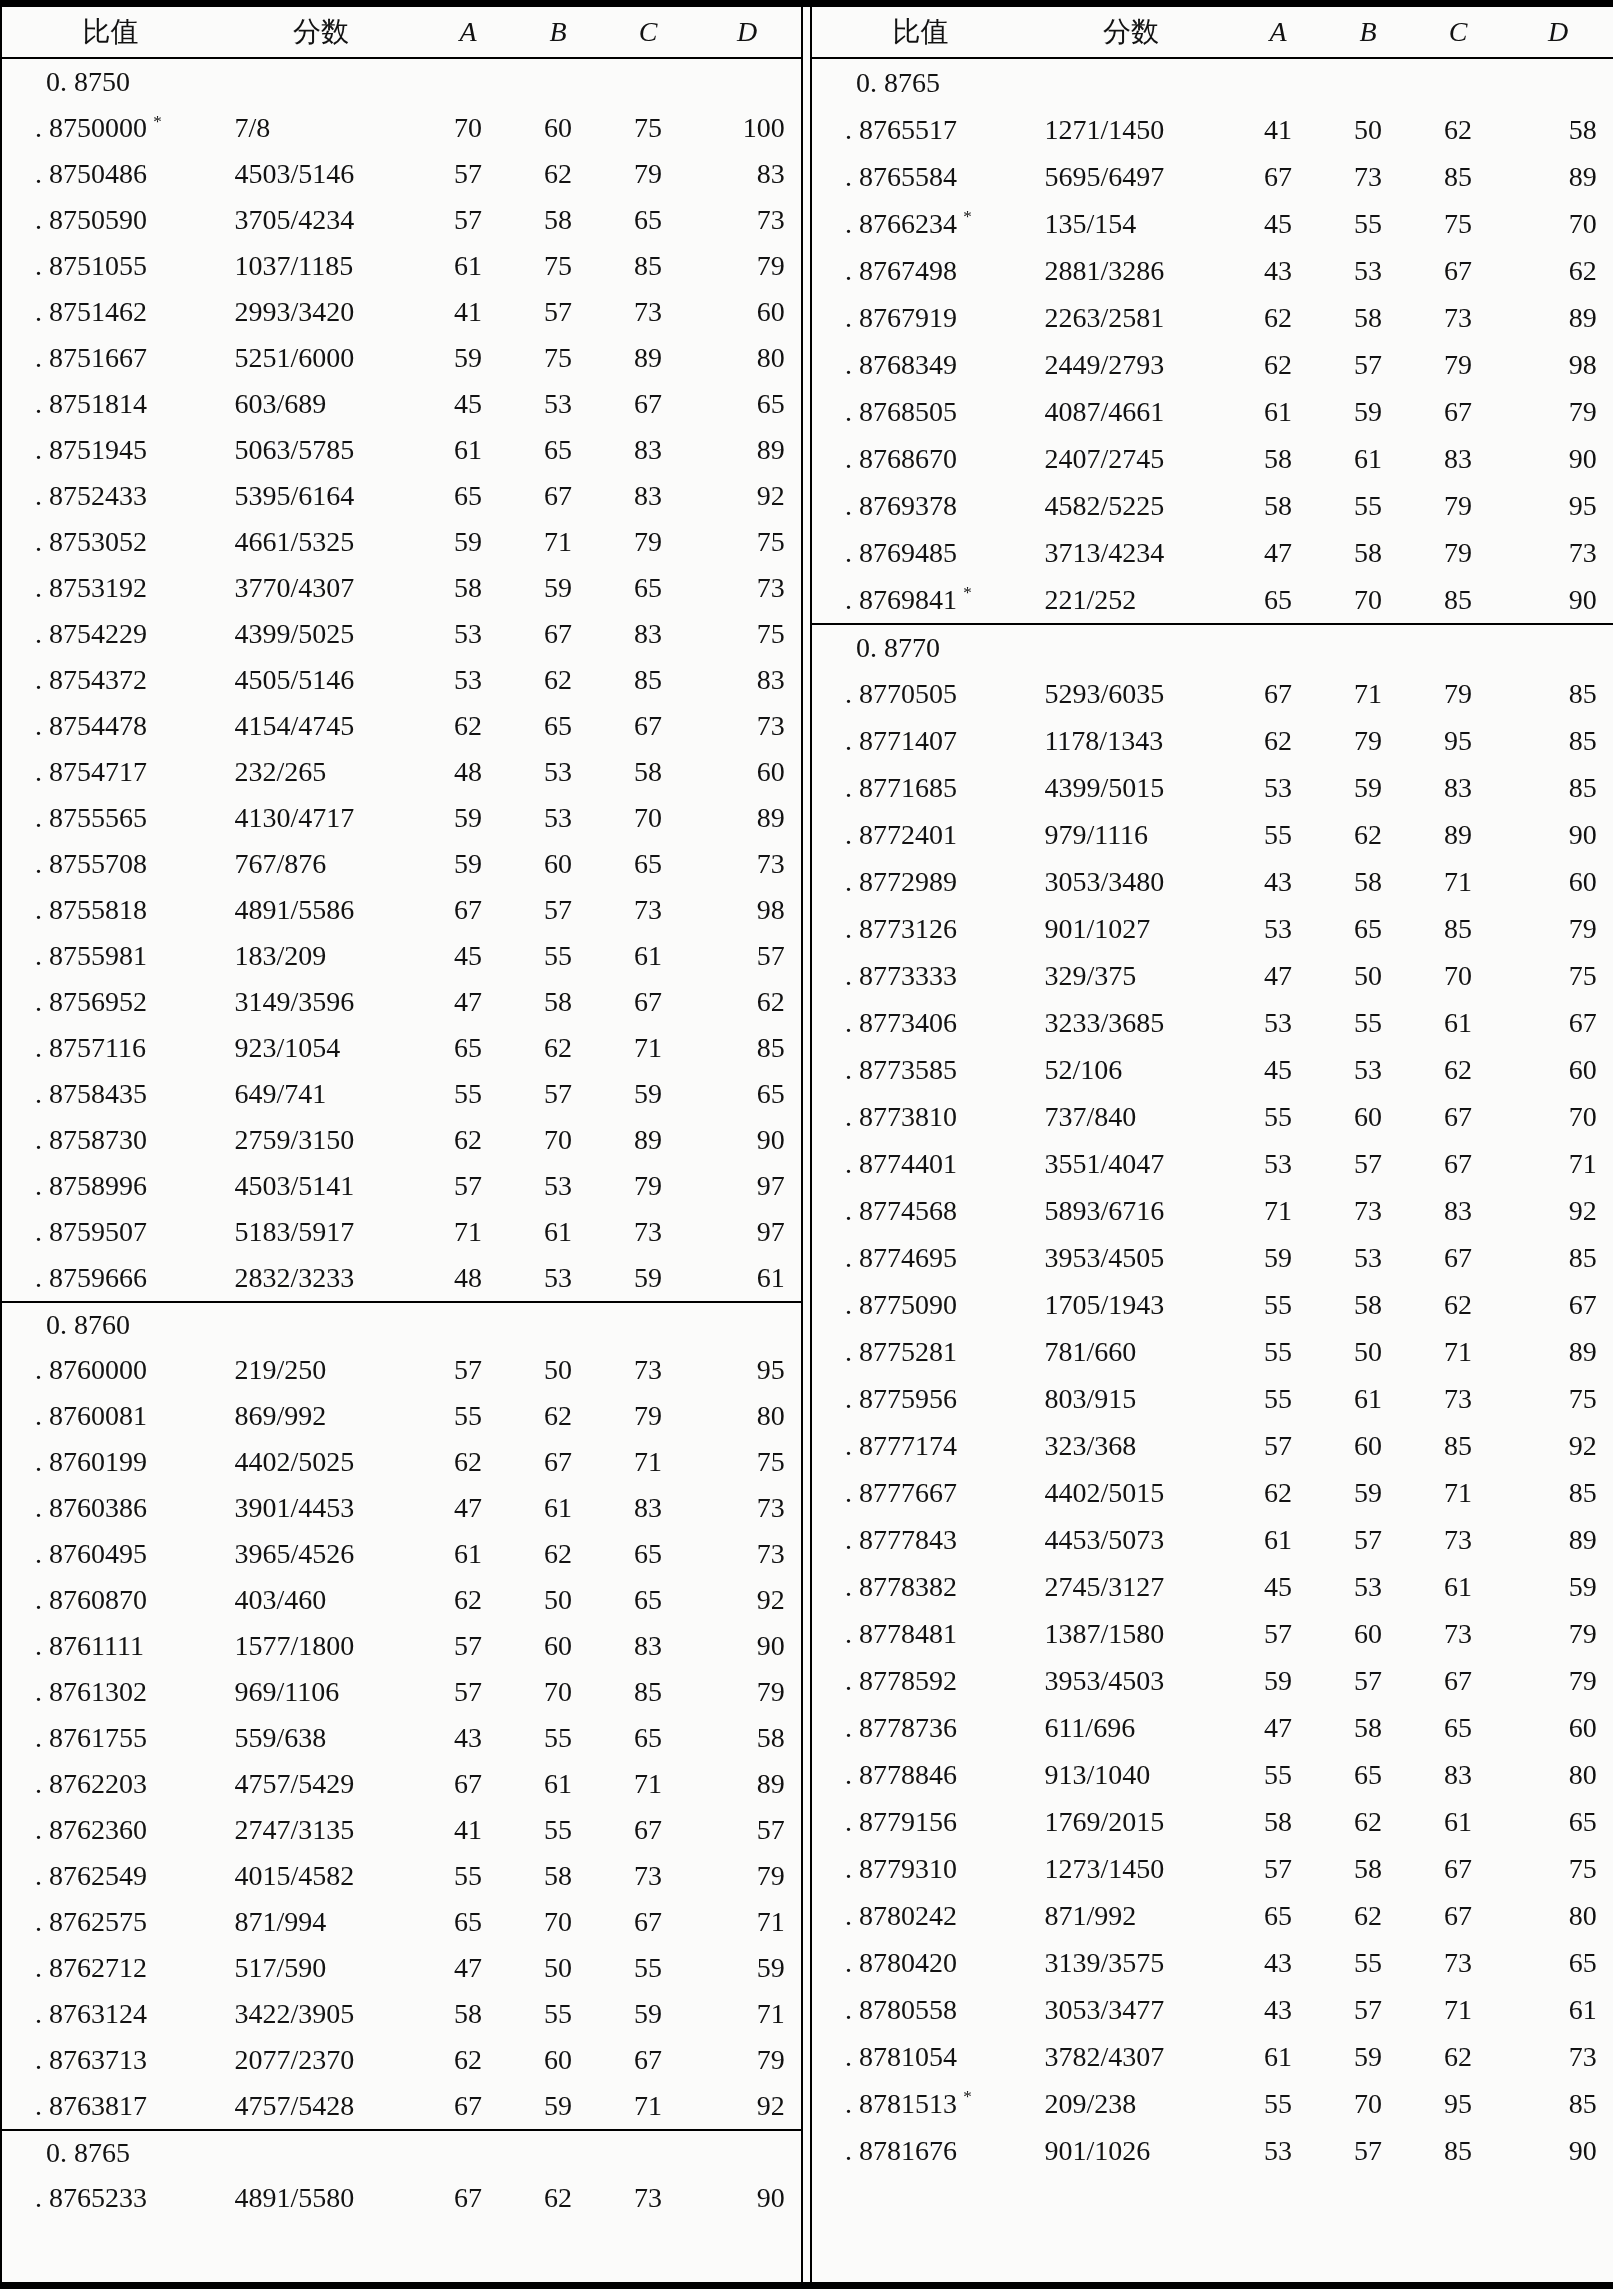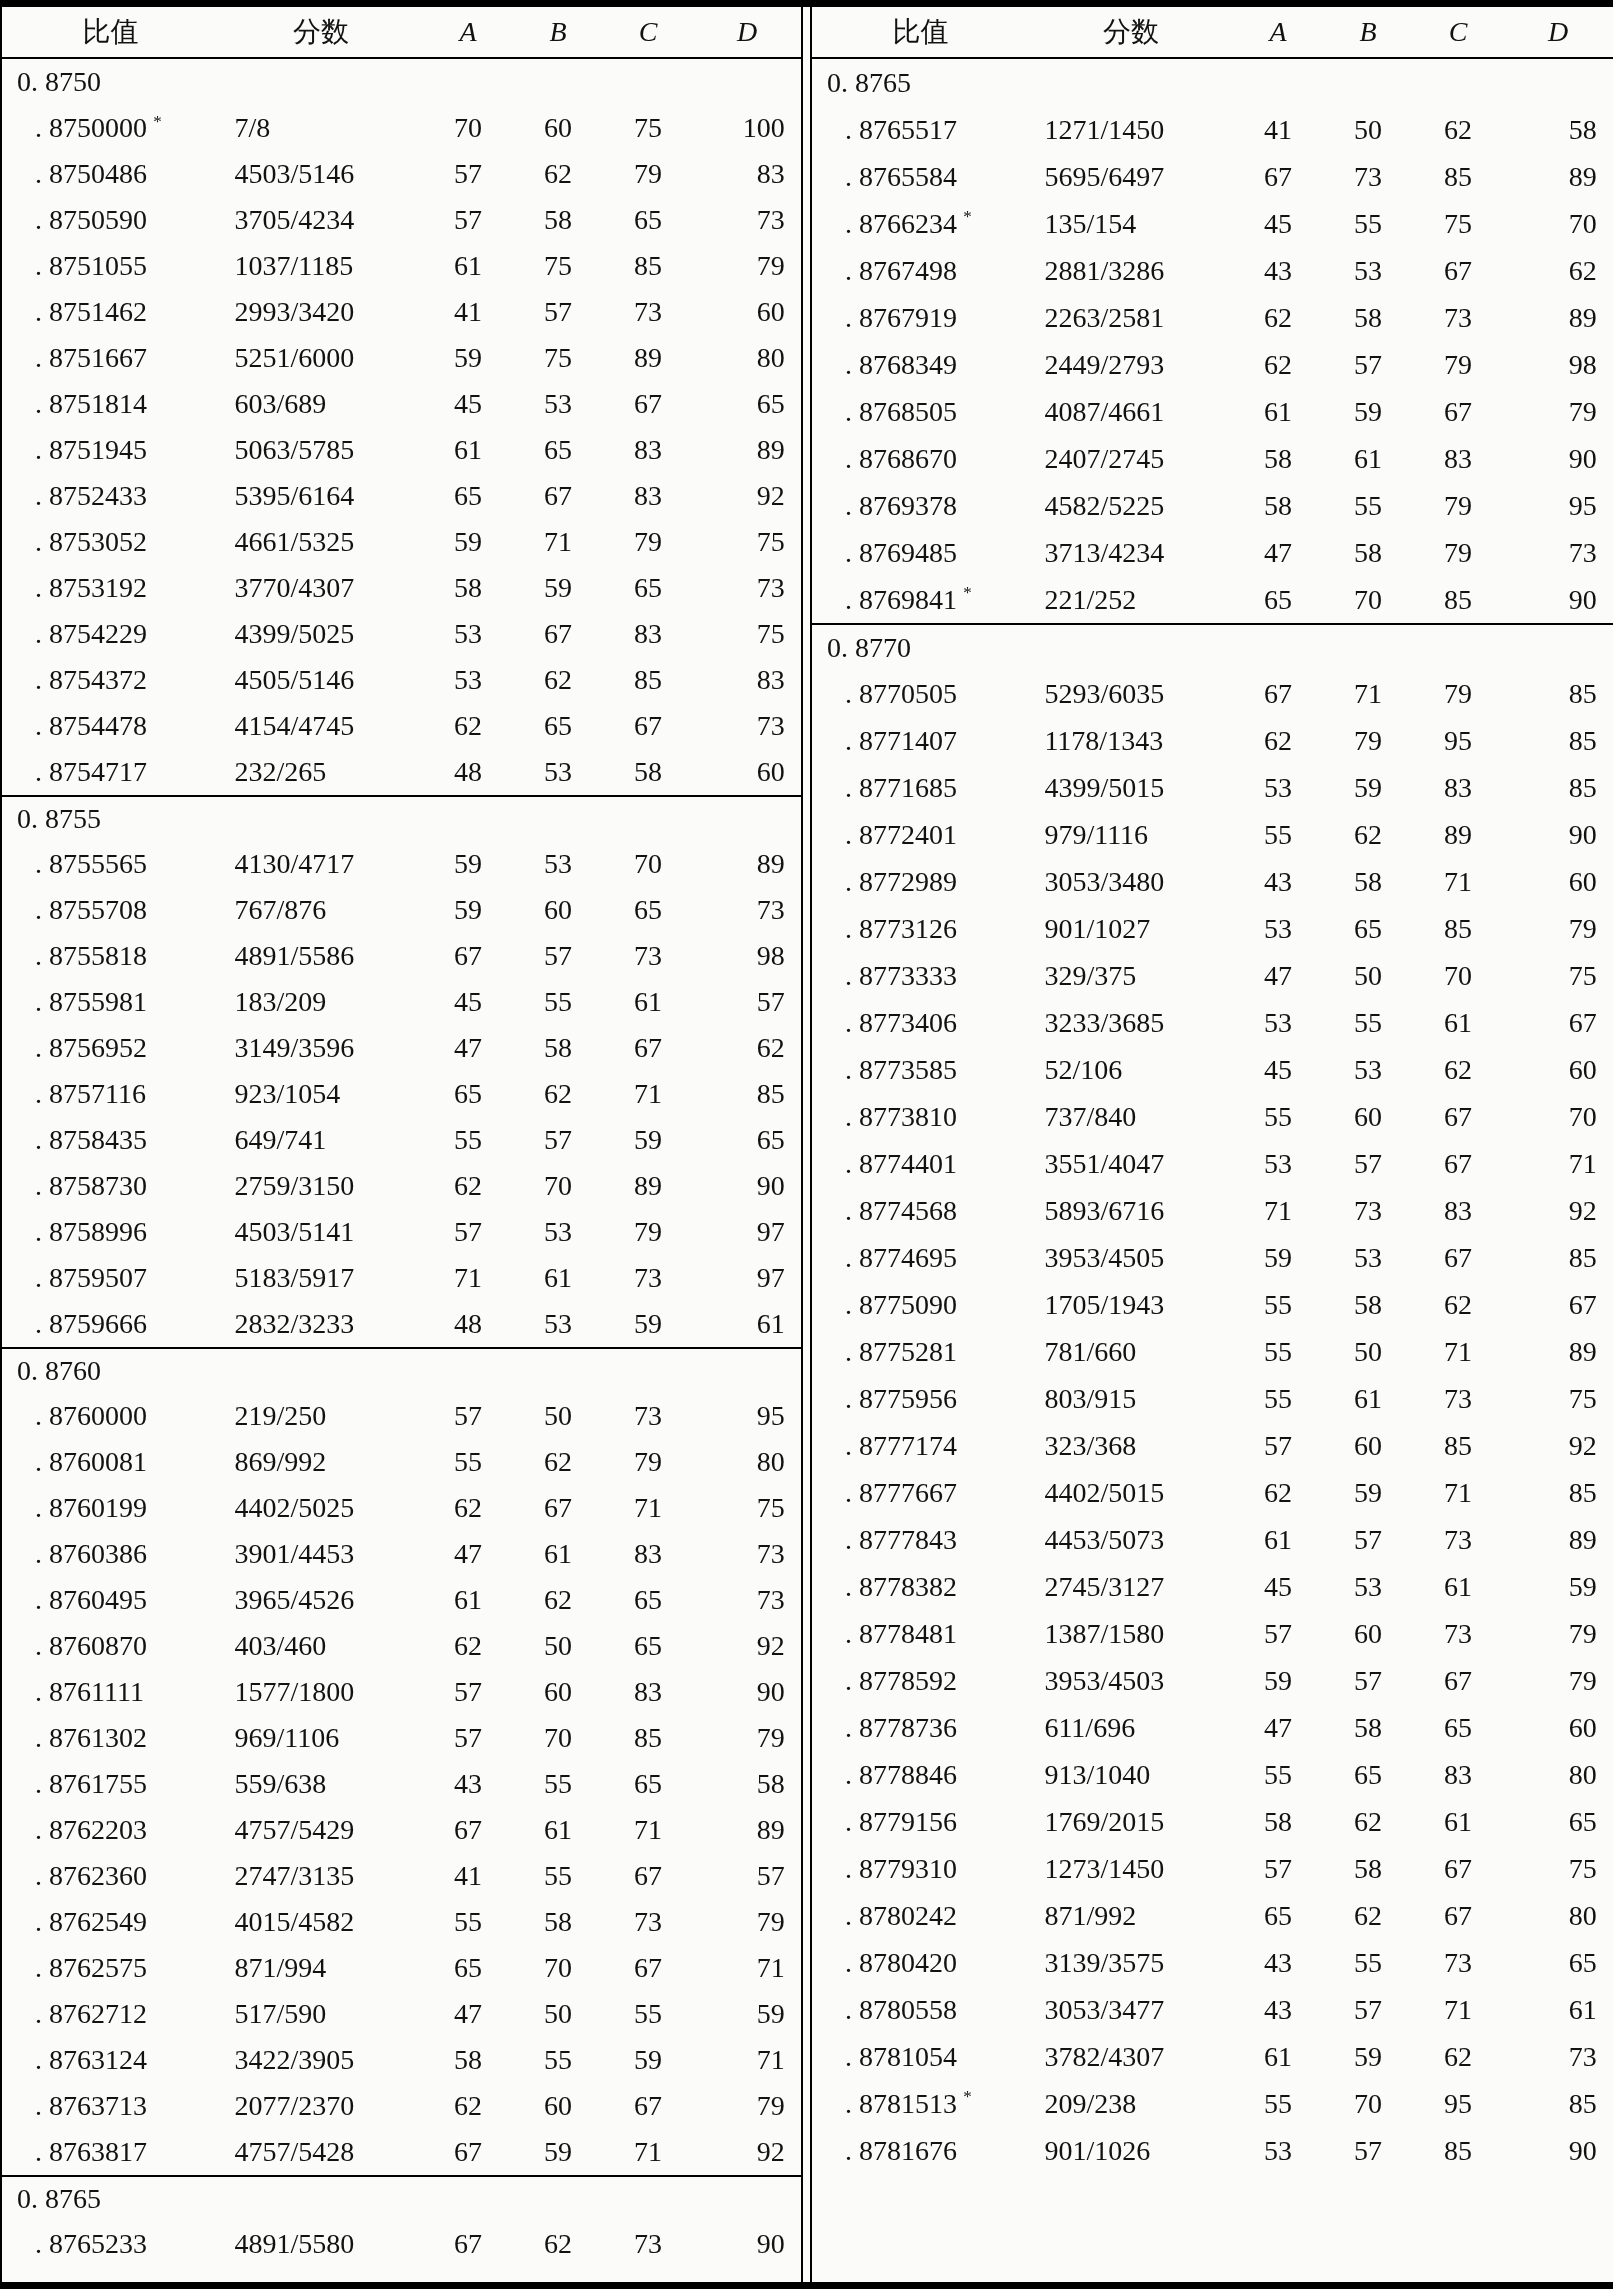--- a/index.html
+++ b/index.html
@@ -21,21 +21,21 @@
   .tbody{flex:1;display:flex;flex-direction:column;}
   .row{display:flex;align-items:center;height:var(--rh);flex:none;box-sizing:border-box;}
   .row.section.lined{border-top:2.7px solid #000;}
   .cell{box-sizing:border-box;font-size:28px;white-space:nowrap;}
   .c-ratio{width:217px;padding-left:33px;text-align:left;}
   .c-frac{width:204px;padding-left:15.4px;text-align:left;}
   .c-a{width:90px;text-align:center;}
   .c-b{width:90px;text-align:center;}
   .c-c{width:90px;text-align:center;}
   .c-d{flex:1;text-align:right;padding-right:16.3px;}
-  .c-sec{padding-left:15px;font-size:28px;}
+  .c-sec{padding-left:44px;font-size:28px;}
   sup.star{font-size:17px;vertical-align:super;margin-left:6.3px;line-height:0;}
 </style>
 </head>
 <body>
 
 <div class="page">
   <div class="topbar"></div>
   <div class="content">
 
     <div class="half left" id="half-left" style="--rh:46px;">
@@ -164,23 +164,20 @@
             <div class="cell c-d">73</div>
           </div>
           <div class="row data">
             <div class="cell c-ratio">. 8754717</div>
             <div class="cell c-frac">232/265</div>
             <div class="cell c-a">48</div>
             <div class="cell c-b">53</div>
             <div class="cell c-c">58</div>
             <div class="cell c-d">60</div>
           </div>
-          <div class="row section lined">
-            <div class="cell c-sec">0. 8755</div>
-          </div>
           <div class="row data">
             <div class="cell c-ratio">. 8755565</div>
             <div class="cell c-frac">4130/4717</div>
             <div class="cell c-a">59</div>
             <div class="cell c-b">53</div>
             <div class="cell c-c">70</div>
             <div class="cell c-d">89</div>
           </div>
           <div class="row data">
             <div class="cell c-ratio">. 8755708</div>

